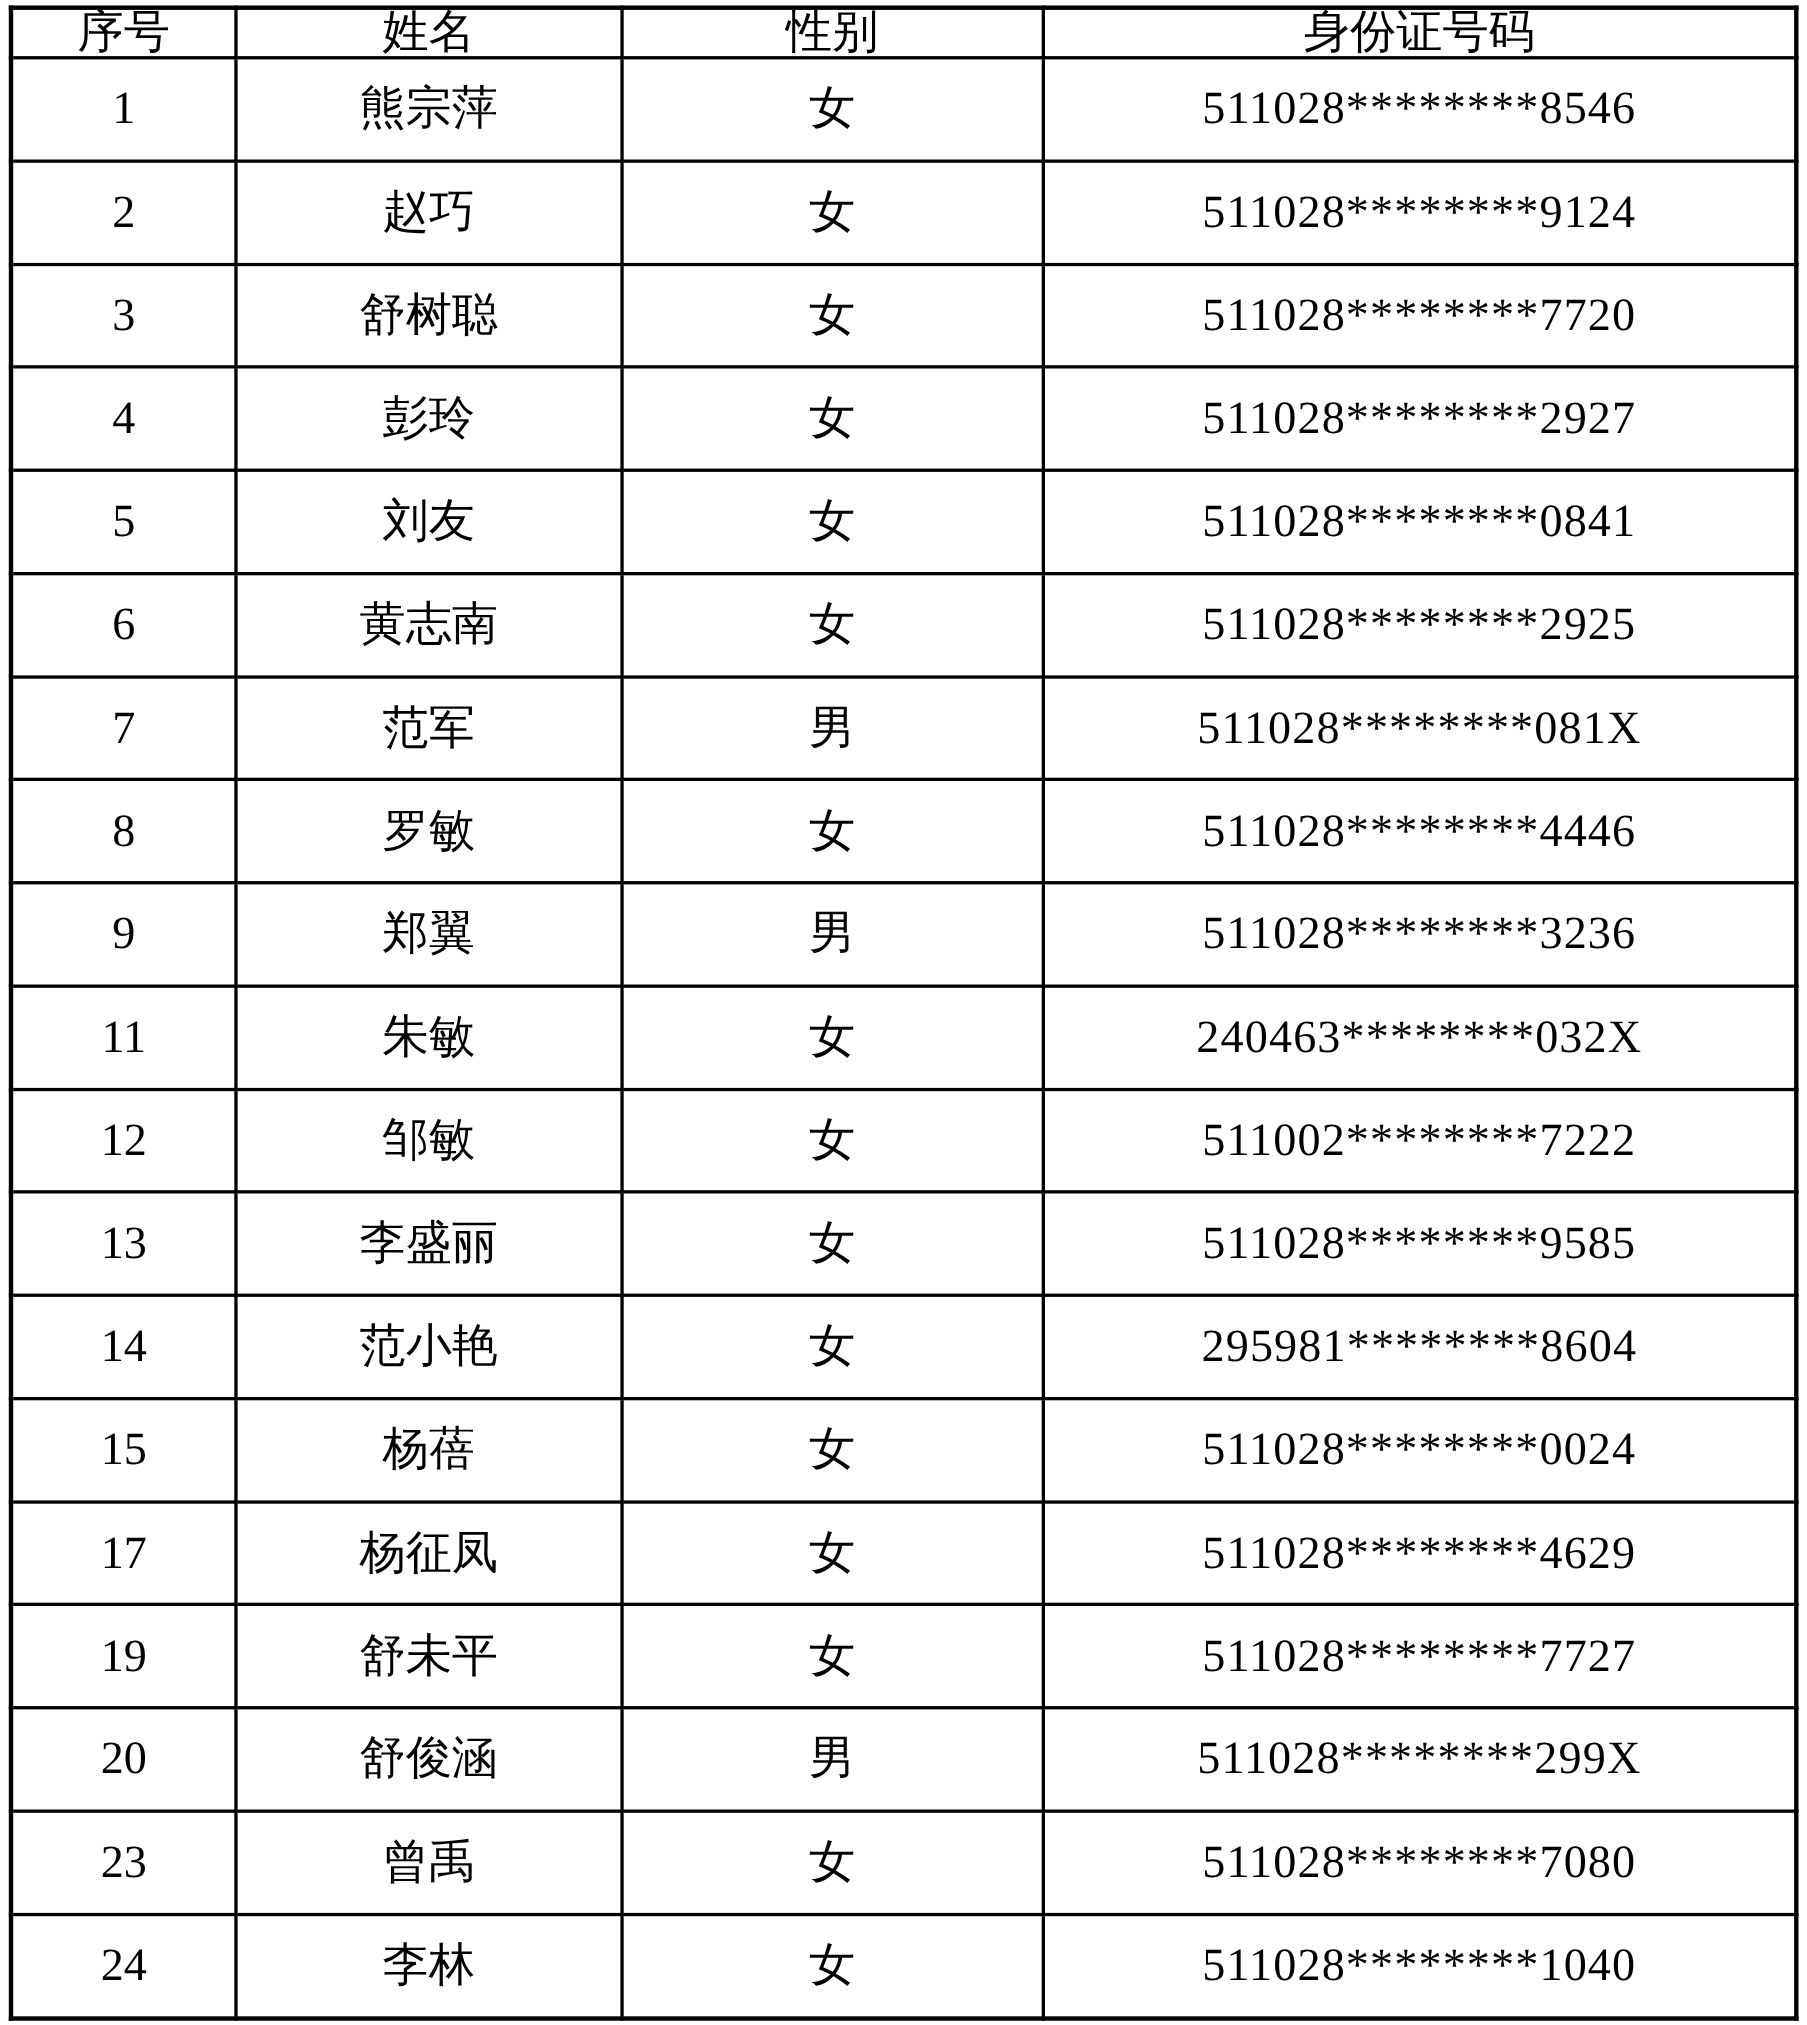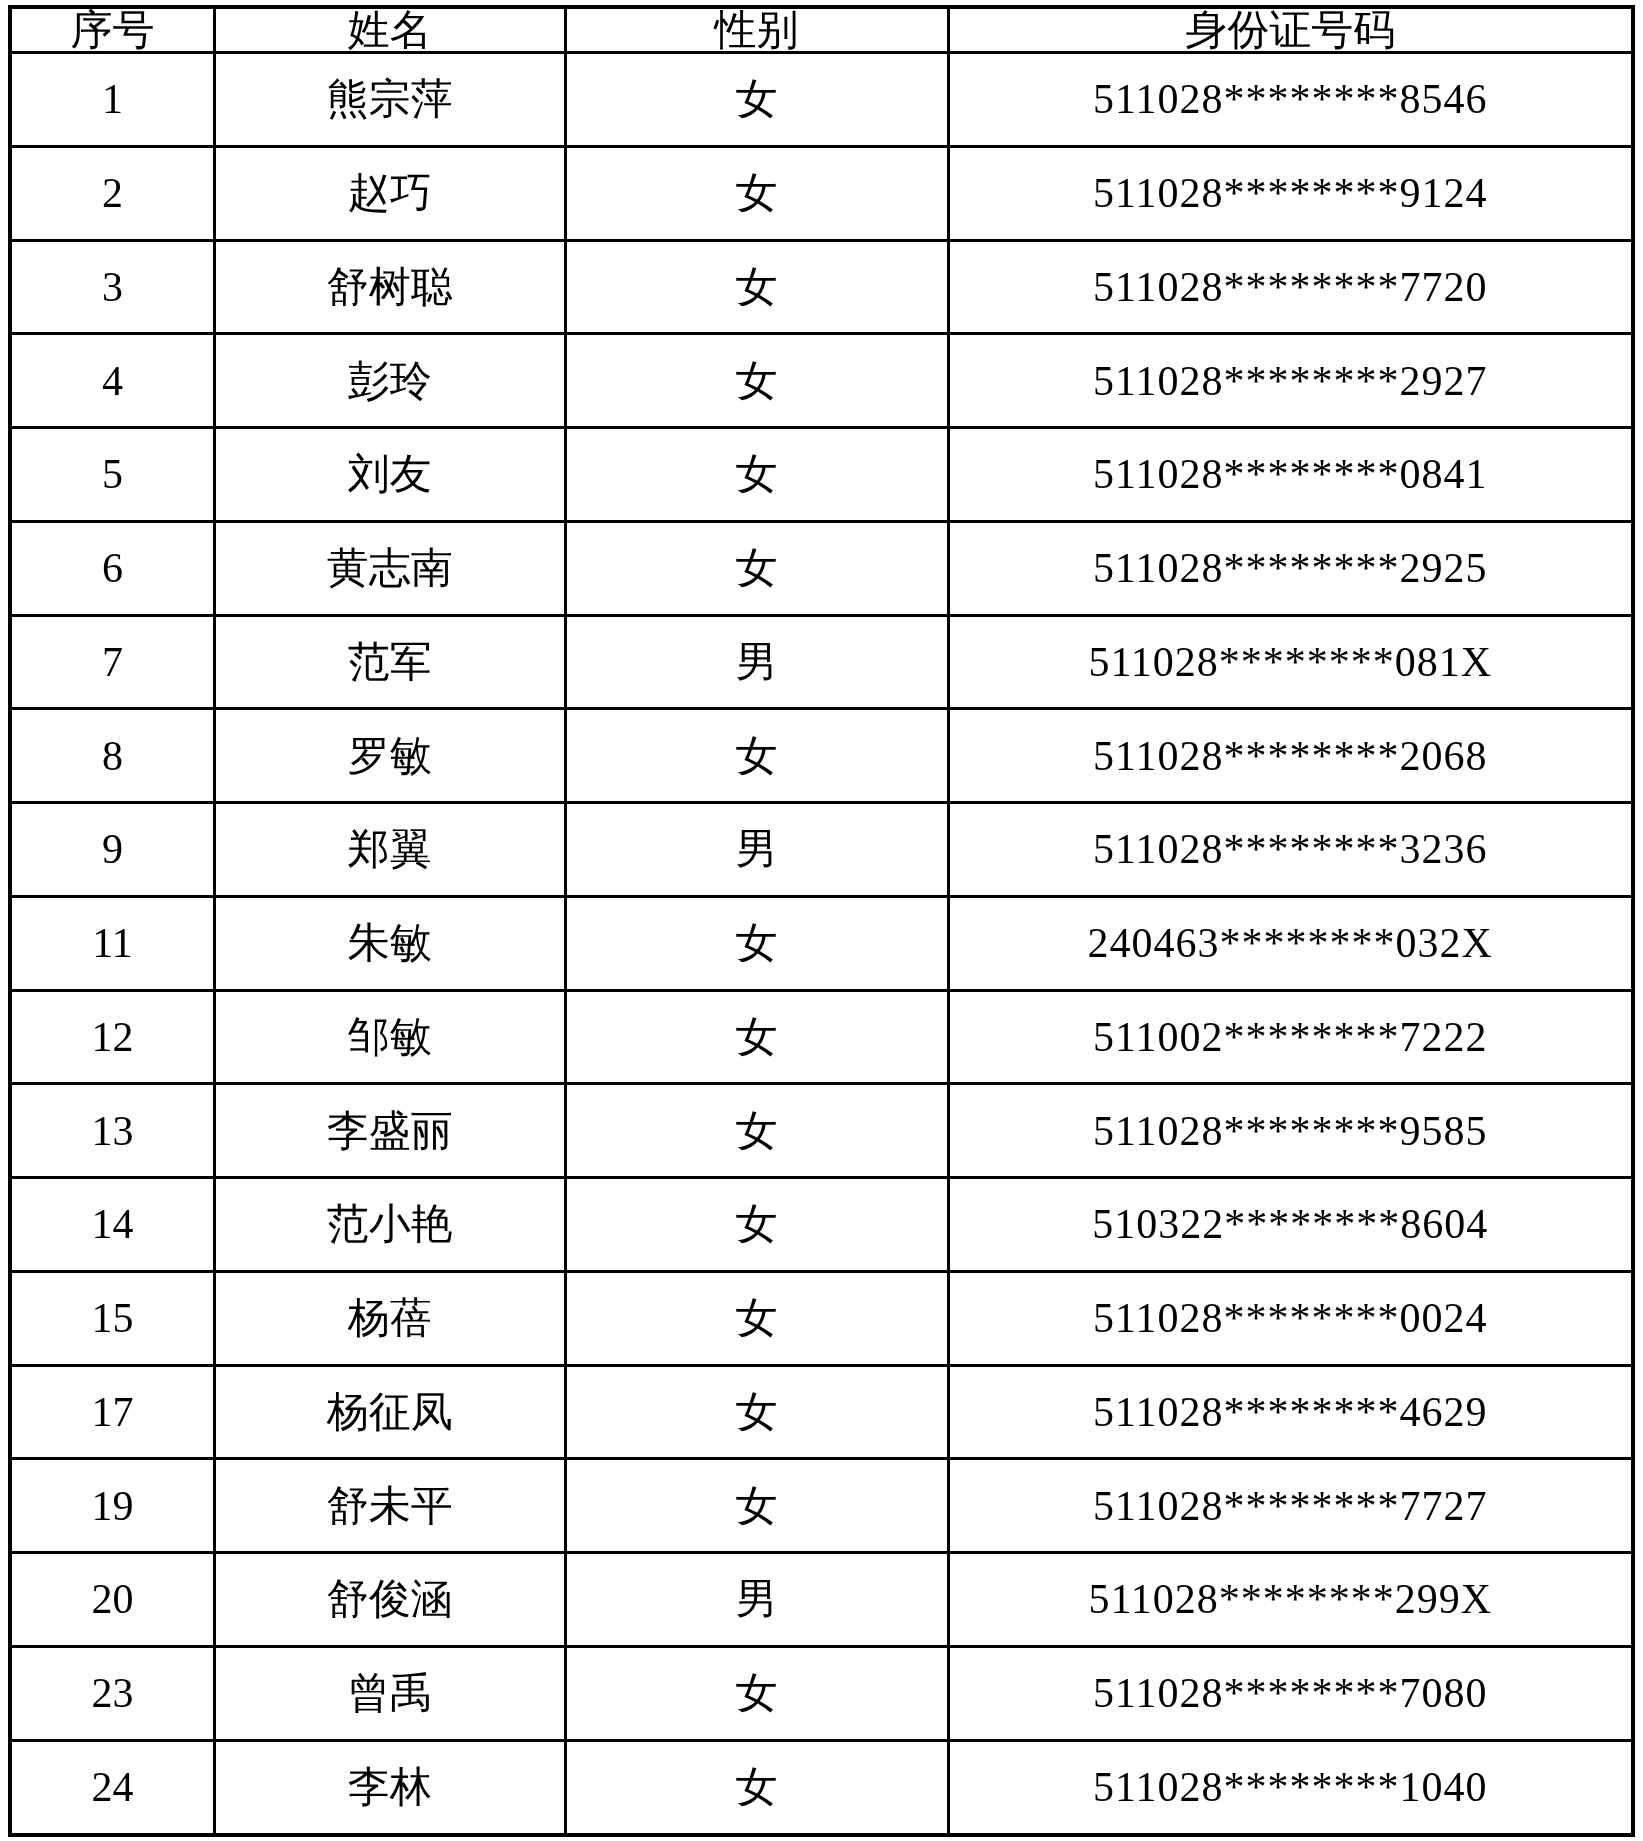--- a/index.html
+++ b/index.html
@@ -107,21 +107,21 @@
         <tr data-name="table-row">
           <td data-name="row-index">7</td>
           <td data-name="person-name">范军</td>
           <td data-name="gender">男</td>
           <td data-name="id-number">511028********081X</td>
         </tr>
         <tr data-name="table-row">
           <td data-name="row-index">8</td>
           <td data-name="person-name">罗敏</td>
           <td data-name="gender">女</td>
-          <td data-name="id-number">511028********2068</td>
+          <td data-name="id-number">511028********4446</td>
         </tr>
         <tr data-name="table-row">
           <td data-name="row-index">9</td>
           <td data-name="person-name">郑翼</td>
           <td data-name="gender">男</td>
           <td data-name="id-number">511028********3236</td>
         </tr>
         <tr data-name="table-row">
           <td data-name="row-index">11</td>
           <td data-name="person-name">朱敏</td>
@@ -137,21 +137,21 @@
         <tr data-name="table-row">
           <td data-name="row-index">13</td>
           <td data-name="person-name">李盛丽</td>
           <td data-name="gender">女</td>
           <td data-name="id-number">511028********9585</td>
         </tr>
         <tr data-name="table-row">
           <td data-name="row-index">14</td>
           <td data-name="person-name">范小艳</td>
           <td data-name="gender">女</td>
-          <td data-name="id-number">510322********8604</td>
+          <td data-name="id-number">295981********8604</td>
         </tr>
         <tr data-name="table-row">
           <td data-name="row-index">15</td>
           <td data-name="person-name">杨蓓</td>
           <td data-name="gender">女</td>
           <td data-name="id-number">511028********0024</td>
         </tr>
         <tr data-name="table-row">
           <td data-name="row-index">17</td>
           <td data-name="person-name">杨征凤</td>

